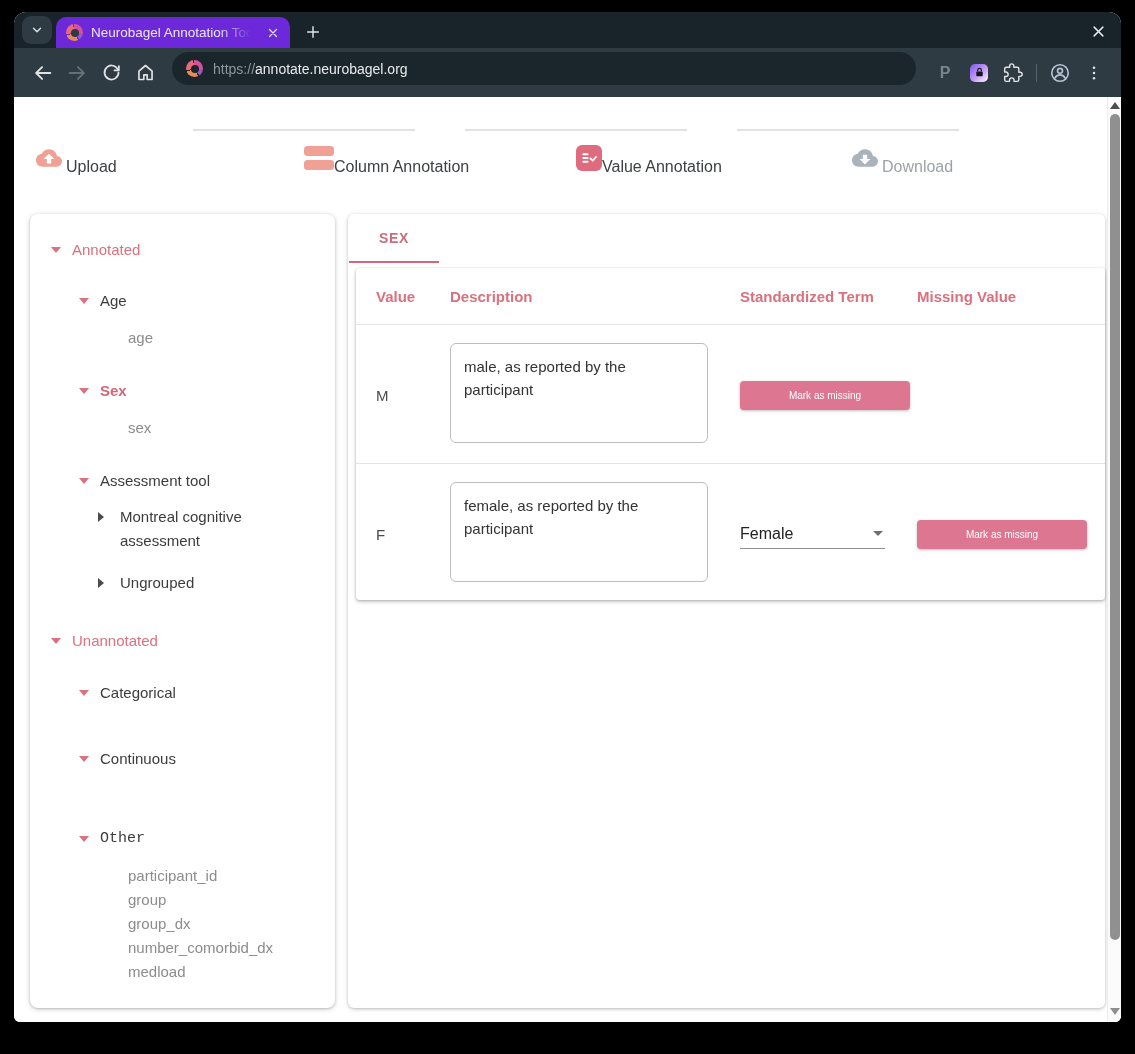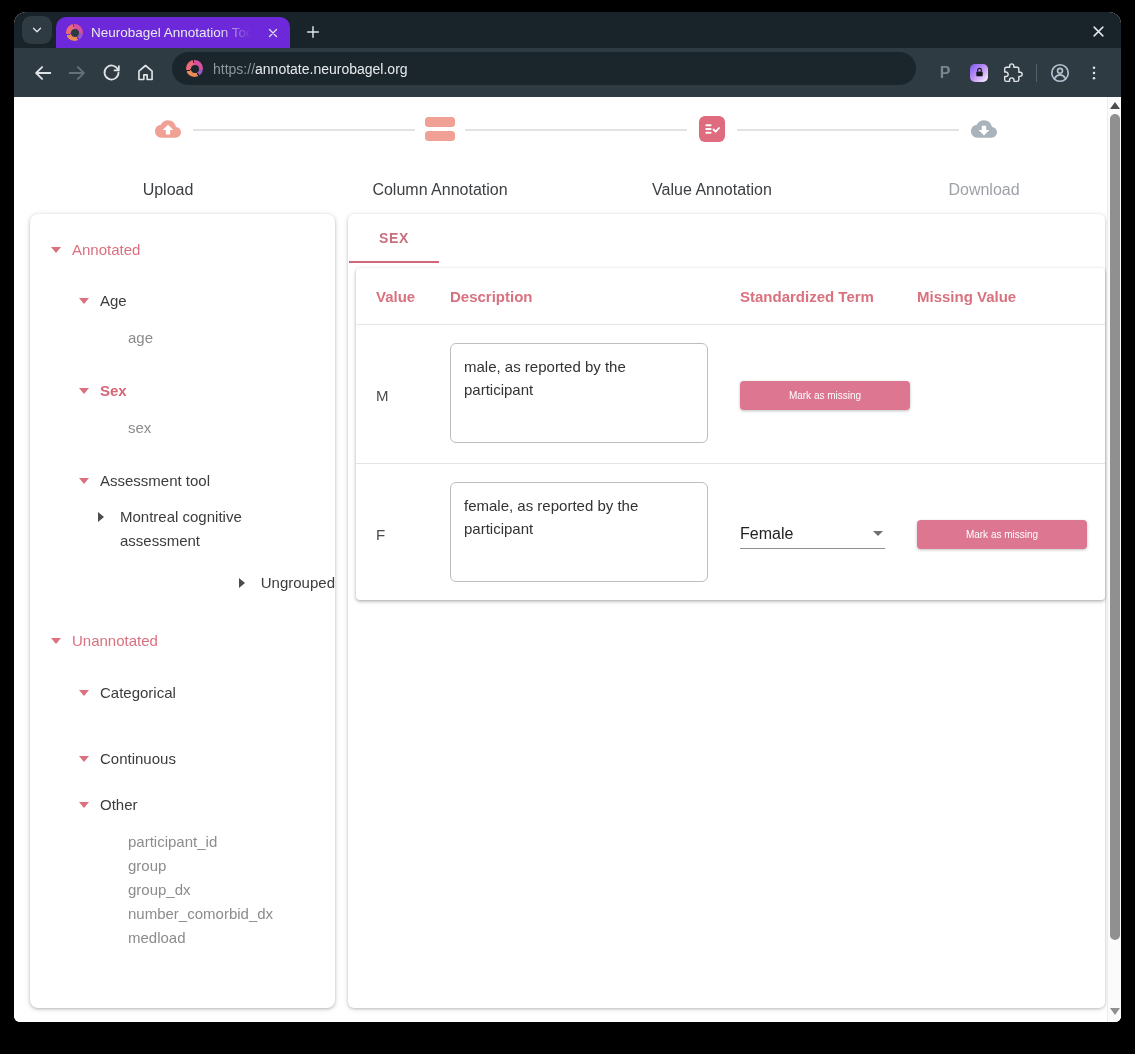--- a/index.html
+++ b/index.html
@@ -58,21 +58,21 @@
                      border-left:5px solid transparent; border-right:5px solid transparent;
                      border-bottom:7px solid #4d4d4d; }
   .pscroll .thumb { position:absolute; top:17px; left:2px; width:10px; height:826px;
                     background:#909090; border-radius:5px; }
   .pscroll .arr-dn { position:absolute; bottom:7px; left:2px; width:0; height:0;
                      border-left:5px solid transparent; border-right:5px solid transparent;
                      border-top:7px solid #8f8f8f; }
 
   
   .stepper { position:absolute; left:18px; top:16px; width:1088px; height:86px; display:flex; }
-  .step { width:272px; display:flex; flex-direction:column; align-items:center;justify-content:space-between; }
+  .step { width:272px; display:flex; flex-direction:row; align-items:center; }
   .step-icon { height:26px; margin-top:3px; display:flex; align-items:center; justify-content:center; }
   .step-label { margin-top:21px; font-size:16px; color:#3d4043; }
   .step.pending .step-label { color:#9da2a8; }
   .connector { position:absolute; top:16px; height:2px; background:#e2e2e2; width:222px; }
   .fact-check { width:26px; height:26px; border-radius:6px; background:var(--active_step_pink,#df6b7e);
                 display:flex; align-items:center; justify-content:center; }
   .bars-icon span { display:block; width:30px; height:10px; border-radius:3.5px;
                     background:var(--salmon,#f0a094); }
   .bars-icon span + span { margin-top:4px; }
 
@@ -301,37 +301,37 @@
     <span class="tree-label">sex</span>
   </div>
           <div class="tree-item lvl2 tone-dark" style="margin-top: 29px;">
     <span class="tri down"></span>
     <span class="tree-label">Assessment tool</span>
   </div>
           <div class="tree-item lvl3 tone-dark" style="margin-top: 12px;">
     <span class="tri right"></span>
     <span class="tree-label">Montreal cognitive assessment</span>
   </div>
-          <div class="tree-item lvl3 tone-dark" style="margin-top: 18px; justify-content: flex-end;">
+          <div class="tree-item lvl3 tone-dark" style="margin-top: 18px;">
     <span class="tri right"></span>
     <span class="tree-label">Ungrouped</span>
   </div>
           <div class="tree-item lvl1 tone-pink" style="margin-top: 34px;">
     <span class="tri down"></span>
     <span class="tree-label">Unannotated</span>
   </div>
           <div class="tree-item lvl2 tone-dark" style="margin-top: 28px;">
     <span class="tri down"></span>
     <span class="tree-label">Categorical</span>
   </div>
           <div class="tree-item lvl2 tone-dark" style="margin-top: 42px;">
     <span class="tri down"></span>
     <span class="tree-label">Continuous</span>
   </div>
-          <div class="tree-item lvl2 tone-dark" style="margin-top: 22px;">
+          <div class="tree-item lvl2 tone-dark" style="margin-top: 56px; font-family: Liberation Mono, monospace;">
     <span class="tri down"></span>
     <span class="tree-label">Other</span>
   </div>
           <div class="tree-item lvl3 tone-gray" style="margin-top: 13px;">
     <span class="tri none"></span>
     <span class="tree-label">participant_id</span>
   </div>
           <div class="tree-item lvl3 tone-gray" style="margin-top: 0px;">
     <span class="tri none"></span>
     <span class="tree-label">group</span>

